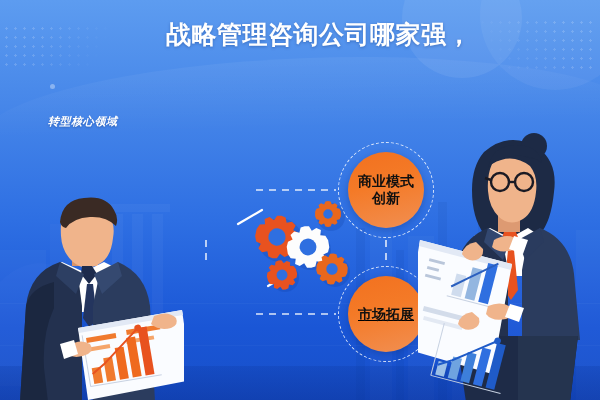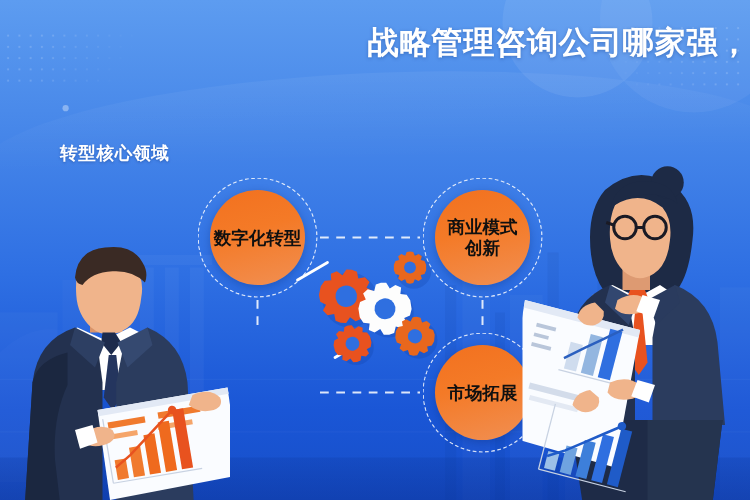--- a/index.html
+++ b/index.html
@@ -47,34 +47,35 @@
   .colD{position:absolute; bottom:0; background:rgba(10,40,110,.14);}
   .floorline{position:absolute; left:0; right:0; height:1px; background:rgba(255,255,255,.06);}
   .bottomband{
     position:absolute; left:0; right:0; bottom:0; height:34px;
     background:linear-gradient(180deg, rgba(12,56,160,.25), rgba(10,48,150,.45));
   }
 
   
   .headline{
     position:absolute; left:6px; right:0; top:16px;
-    text-align:right; color:#ffffff;
+    text-align:center; color:#ffffff;
     text-shadow:0 1px 3px rgba(10,40,110,.35);
     z-index:7;
     padding-left:32px;
   }
   .headline .ln{
     font-size:25px; font-weight:bold; line-height:36px;
     letter-spacing:.5px; white-space:nowrap;
   }
   .section-label{
     position:absolute; left:48px; top:114px; z-index:7;
-    color:#ffffff; font-size:14px; font-weight:bold;
+    color:#ffffff; font-size:11px; font-weight:bold;
     letter-spacing:.6px;
     text-shadow:0 1px 2px rgba(10,40,110,.4);
+    font-style:italic;
   }
 
   
   .diagram{position:absolute; left:0; top:0; width:600px; height:400px; z-index:5;}
   .connectors{position:absolute; left:0; top:0;}
   .node{
     position:absolute; width:96px; height:96px; border-radius:50%;
     border:1.6px dashed rgba(255,255,255,.82);
     display:flex; align-items:center; justify-content:center;
   }
@@ -85,21 +86,21 @@
     display:flex; align-items:center; justify-content:center;
     text-align:center;
   }
   .node .lbl{
     color:#101010; font-size:14px; font-weight:bold; line-height:17px;
     white-space:nowrap;
   }
   #node-dx{left:158px; top:142px;}
   #node-bm{left:338px; top:142px;}
   #node-oc{left:158px; top:266px;}
-  #node-me{left:338px; top:266px;}
+  #node-me{left:338px; top:266px;text-decoration:underline;}
 
   
   .gears{position:absolute; left:244px; top:196px; width:116px; height:108px; z-index:6;}
 
   
   .person{position:absolute; z-index:6;}
   #person-left{left:-6px; top:196px; width:190px; height:206px;}
   #person-right{left:418px; top:130px; width:190px; height:272px;}
 </style>
 </head>
@@ -161,27 +162,20 @@
         <line x1="256" y1="314" x2="336" y2="314"></line>
         <line x1="206" y1="240" x2="206" y2="264"></line>
         <line x1="386" y1="240" x2="386" y2="264"></line>
       </g>
       <g stroke="#ffffff" stroke-width="2.2" fill="none" stroke-linecap="round">
         <line x1="238" y1="224" x2="262" y2="210"></line>
         <line x1="268" y1="286" x2="292" y2="272"></line>
       </g>
     </svg>
 
-    <div class="node" id="node-dx">
-      <div class="disc">
-        <div>
-          <div class="lbl">数字化转型</div>
-        </div>
-      </div>
-    </div>
 
     <div class="node" id="node-bm">
       <div class="disc">
         <div>
           <div class="lbl">商业模式</div>
           <div class="lbl">创新</div>
         </div>
       </div>
     </div>
 

